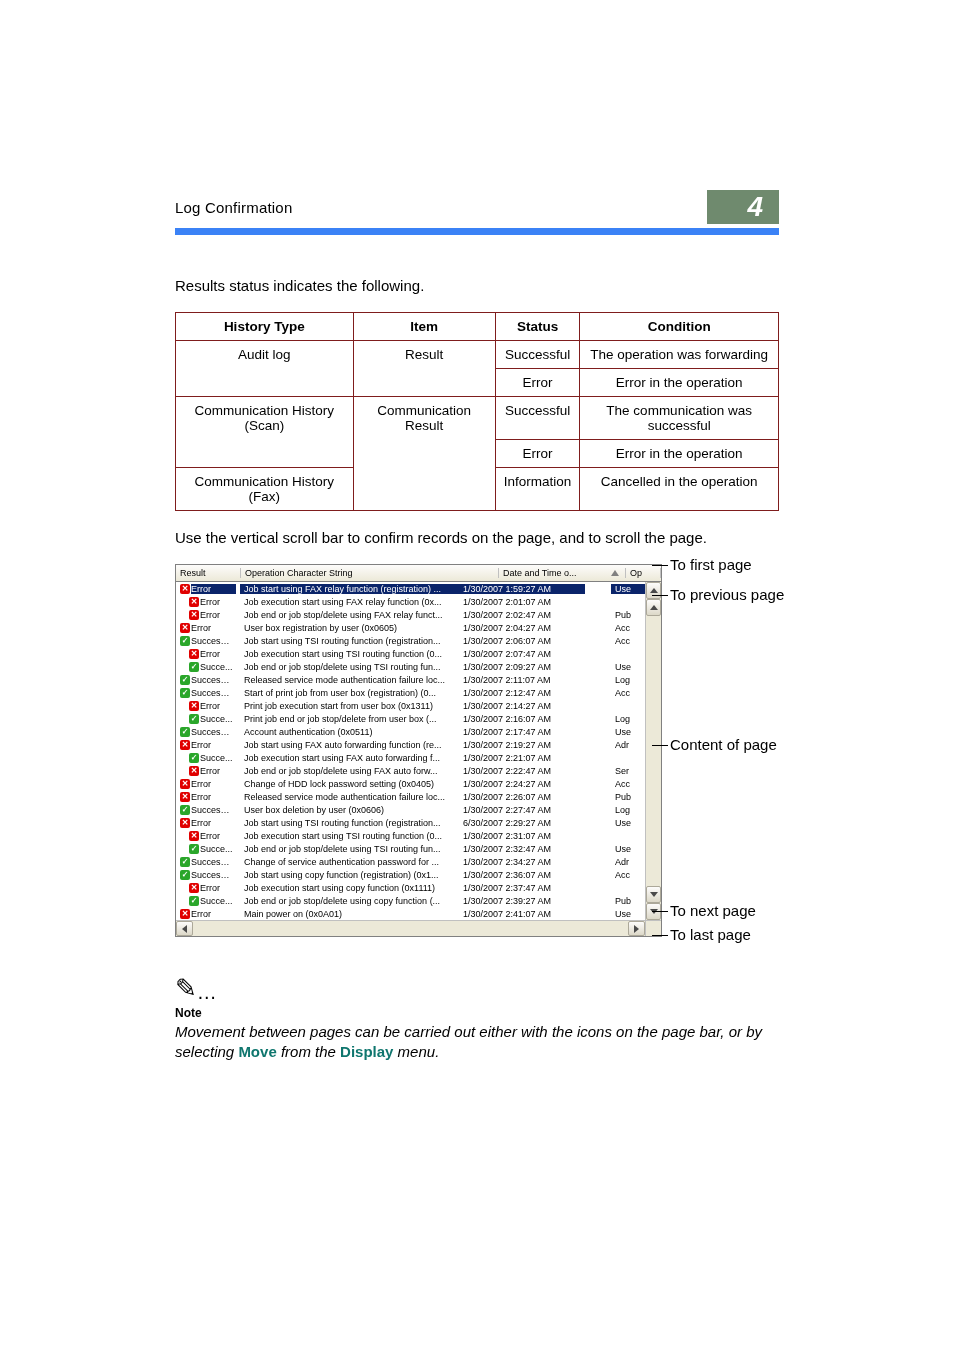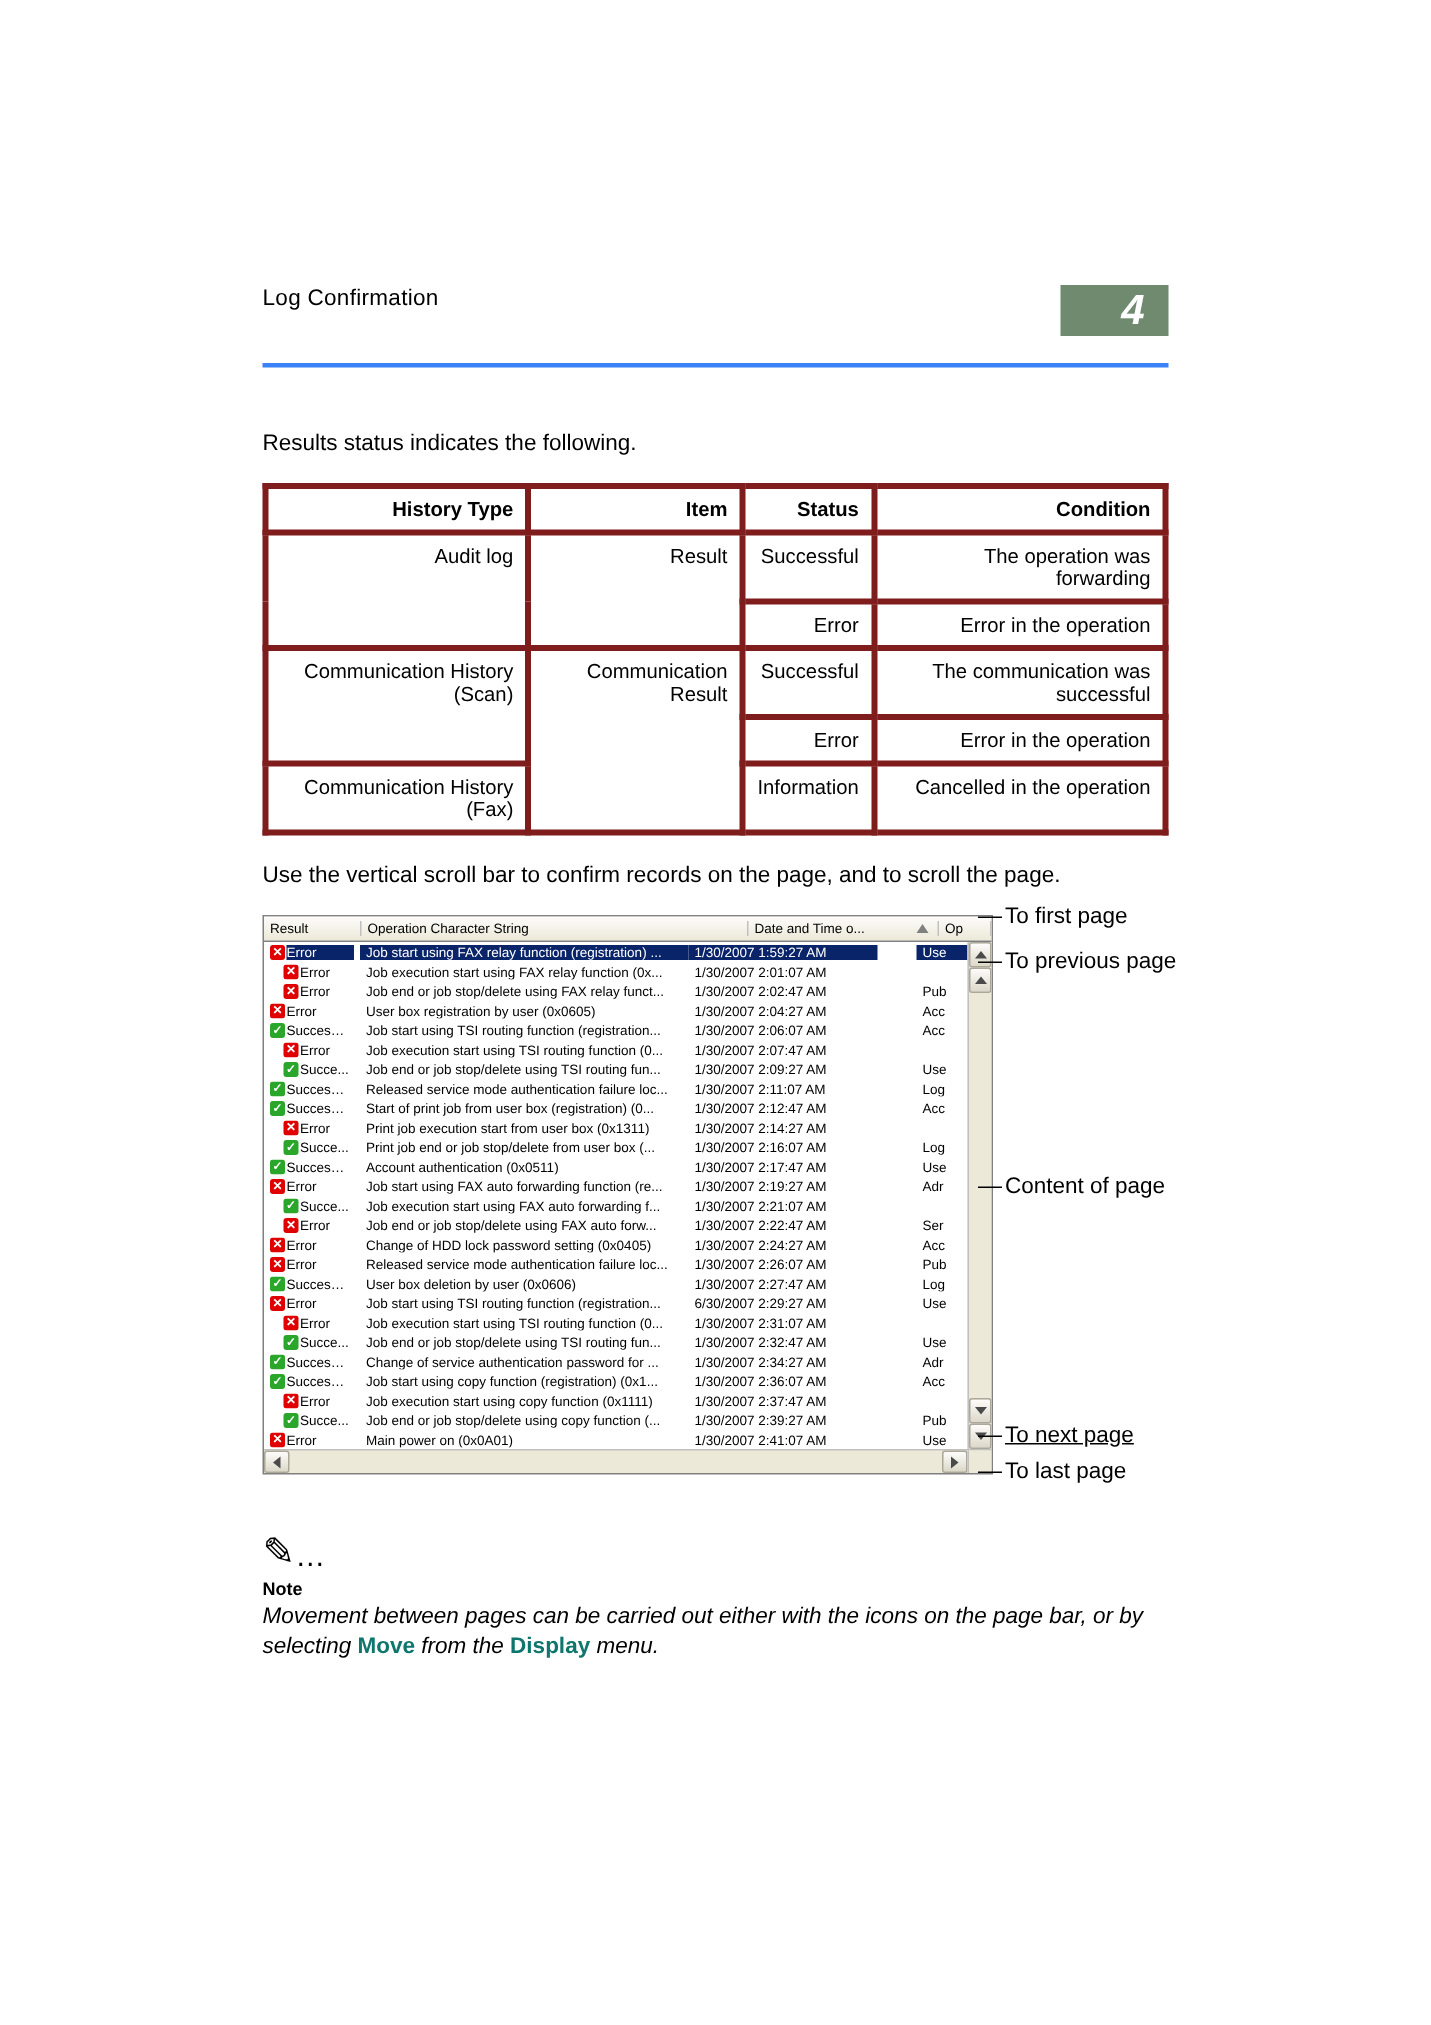--- a/index.html
+++ b/index.html
@@ -12,23 +12,24 @@
   }
   .page {
     width: 954px;
     min-height: 1350px;
     position: relative;
     box-sizing: border-box;
     padding: 190px 175px 120px 175px;
   }
   .topbar {
     display: flex;
+    align-items: center;
     justify-content: space-between;
-    border-bottom: 3px solid #3b82f6;
-    padding-bottom: 18px;
+    border-bottom: 7px solid #3b82f6;
+    padding-bottom: 4px;
     margin-bottom: 42px;
   }
   .topbar-title {
     font-size: 15px;
     letter-spacing: 0.2px;
   }
   .topbar-badge {
     background: #6f8a6e;
     color: #ffffff;
     font-size: 28px;
@@ -42,23 +43,23 @@
     margin-bottom: 18px;
   }
   
   table.ref {
     border-collapse: collapse;
     width: 100%;
     margin-bottom: 18px;
     font-size: 13.5px;
   }
   table.ref th, table.ref td {
-    border: 4px solid #7f1d1d;
+    border: 1px solid #7f1d1d;
     padding: 6px 8px;
-    text-align: right;
+    text-align: center;
     vertical-align: top;
   }
   table.ref th {
     font-weight: bold;
     background: #fff;
   }
   
   .shot-wrap {
     display: flex;
     flex-direction: row;
@@ -540,21 +541,21 @@
             <span class="tri right"></span>
           </div>
         <div class="hs-corner"></div>
       </div>
     </div>
 
     <div class="callouts">
       <div class="callout" style="top:-8px;"><span class="line"></span><span>To first page</span></div>
       <div class="callout" style="top:22px;"><span class="line"></span><span>To previous page</span></div>
       <div class="callout" style="top:172px;"><span class="line"></span><span>Content of page</span></div>
-      <div class="callout" style="top:338px;text-decoration:underline;"><span class="line"></span><span>To next page</span></div>
+      <div class="callout" style="top:338px;"><span class="line"></span><span>To next page</span></div>
       <div class="callout" style="top:362px;"><span class="line"></span><span>To last page</span></div>
     </div>
   </div>
 
   <div class="note-block">
     <span class="note-icon">✎</span><span class="note-dots">…</span>
     <div class="note-label">Note</div>
     <div class="note-body">
       <span>Movement between pages can be carried out either with the icons on the page bar, or by selecting </span><span class="kw">Move</span><span> from the </span><span class="kw">Display</span><span> menu.</span>
     </div>

